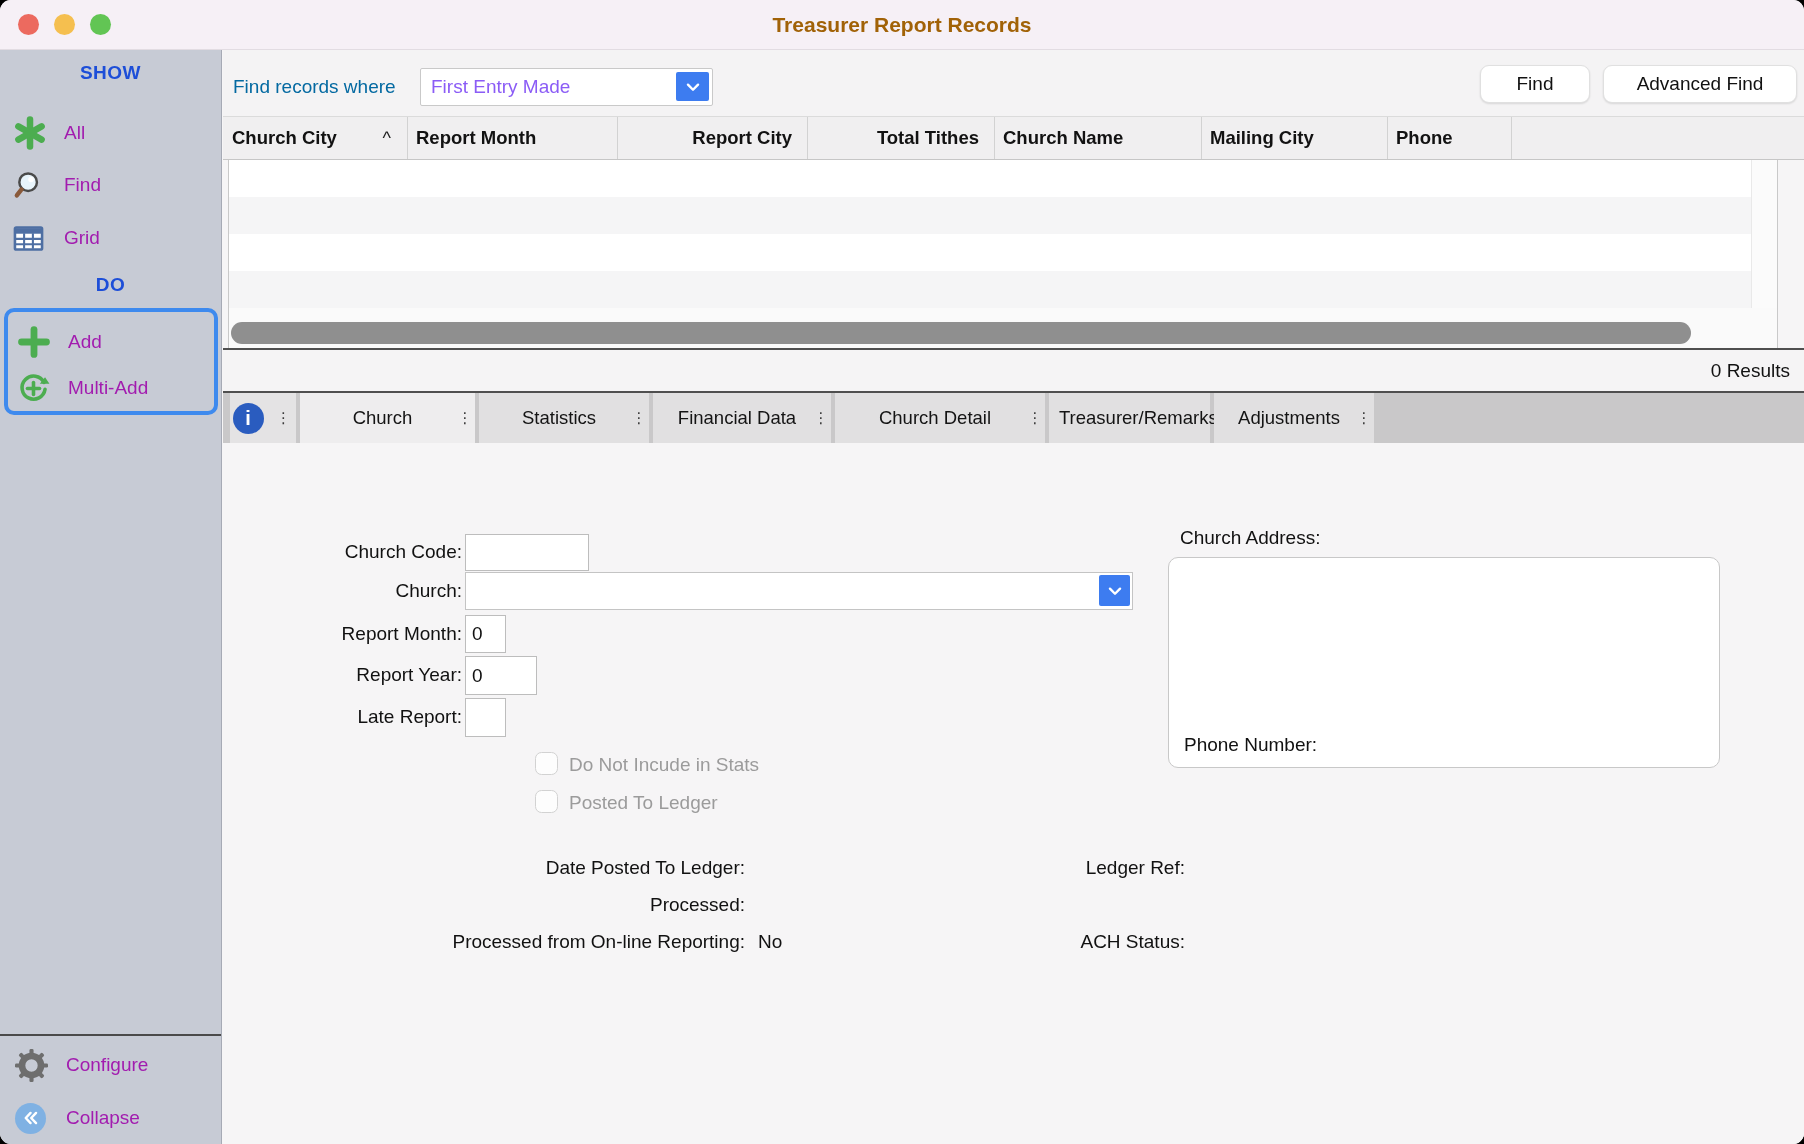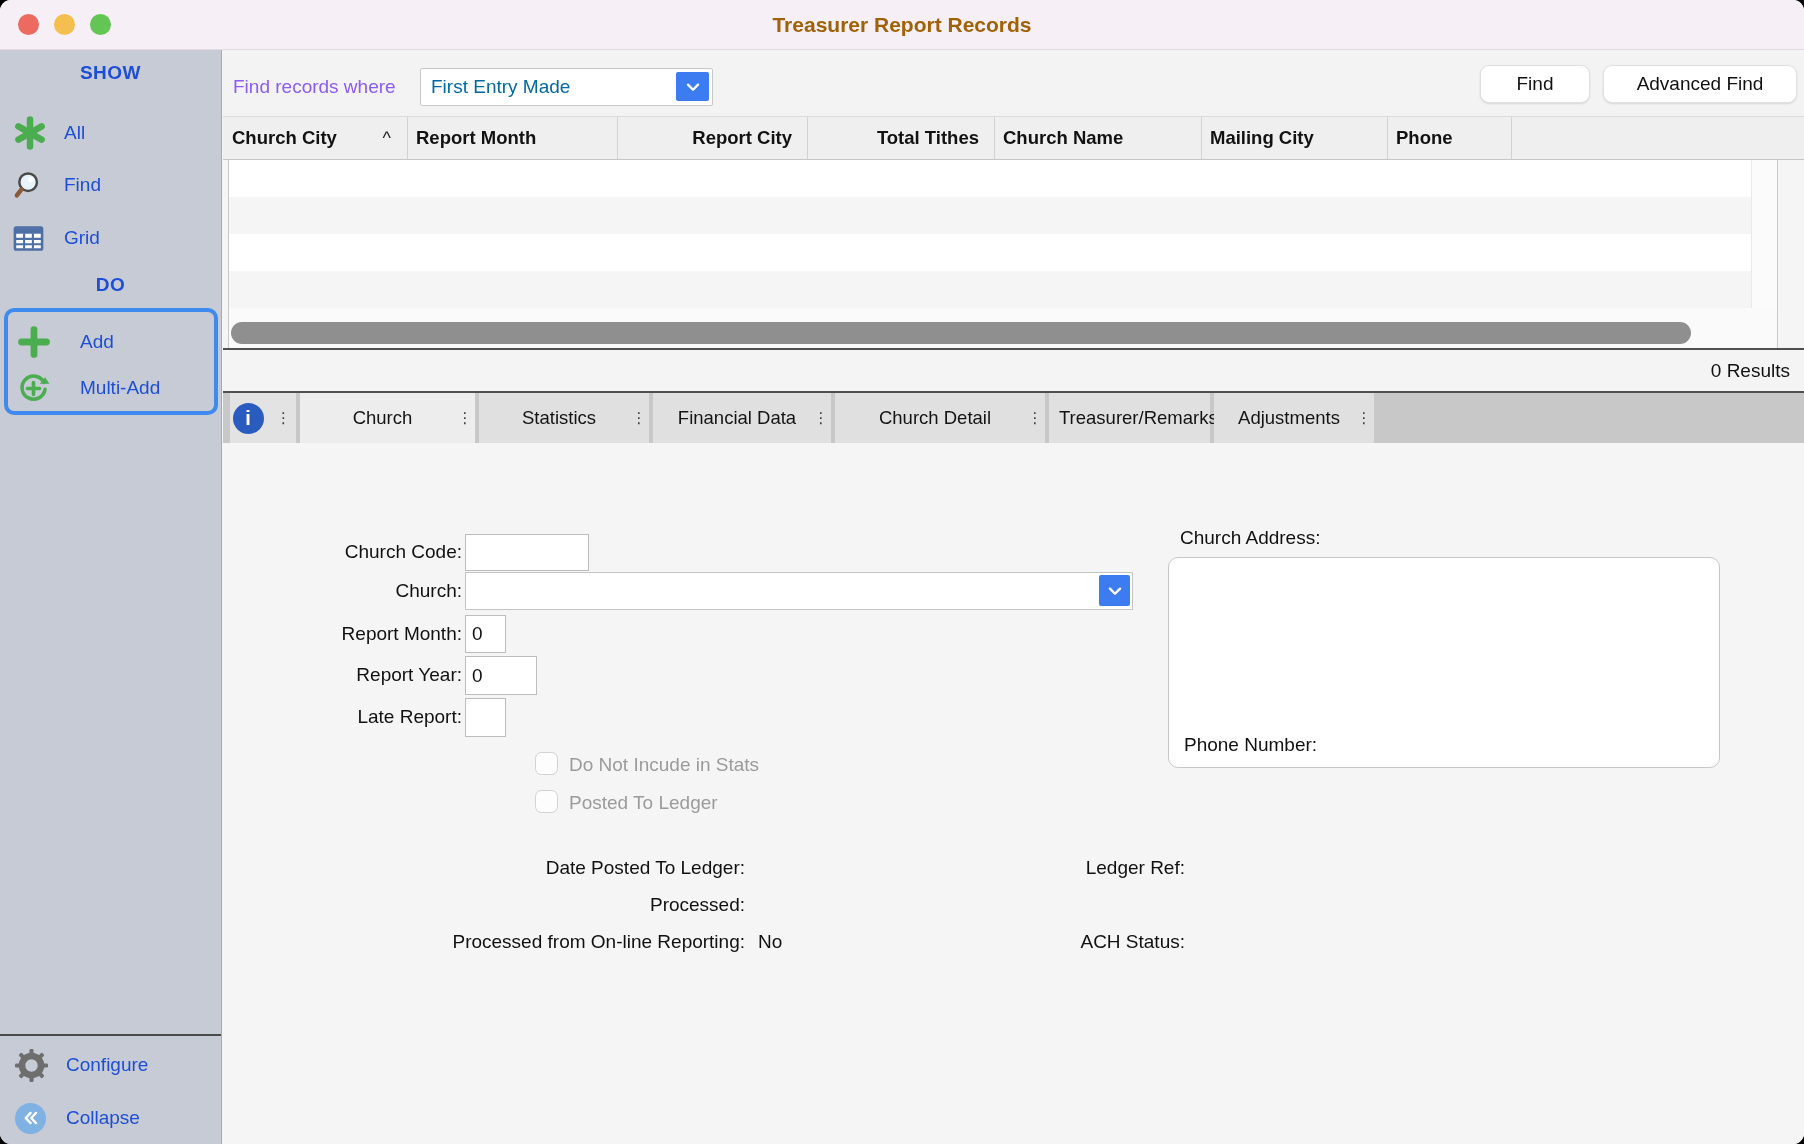--- a/index.html
+++ b/index.html
@@ -12,33 +12,33 @@
   .tl.red { left:18px; background:#EC6A5F; }
   .tl.yellow { left:54px; background:#F5BF4F; }
   .tl.green { left:90px; background:#62C554; }
   .wtitle { position:absolute; left:0; right:0; top:0; height:50px; line-height:50px; text-align:center; font-size:21px; font-weight:bold; color:#a16207; }
 
   
   .sidebar { position:absolute; top:50px; left:0; width:222px; bottom:0; background:#C7CBD5; border-right:1px solid #A6AAB5; }
   .sheader { position:absolute; left:0; width:100%; text-align:center; font-size:19px; font-weight:bold; letter-spacing:0.5px; color:#1d4ed8; }
   .srow { position:absolute; left:0; width:100%; height:40px; display:flex; align-items:center; padding-left:13px; cursor:default; }
   .srow .sicon { width:36px; display:flex; align-items:center; justify-content:flex-start; }
-  .srow .slabel { margin-left:15px; font-size:19px; color:#1d4ed8; }
+  .srow .slabel { margin-left:15px; font-size:19px; color:#a21caf; }
   .selectbox { position:absolute; left:4px; top:258px; width:214px; height:107px; border:4px solid #3E8AEE; border-radius:10px; }
-  .selectbox .srow { padding-left:9px;gap:12px; }
+  .selectbox .srow { padding-left:9px; }
   .sdivider { position:absolute; left:0; top:984px; width:100%; height:2px; background:#4A4A4A; }
   .collapse-circle { width:31px; height:31px; border-radius:50%; background:#7FB1E3; display:flex; align-items:center; justify-content:center; }
 
   
   .main { position:absolute; top:50px; left:223px; right:0; bottom:0; background:#F6F5F6; }
 
   .toolbar { position:absolute; top:0; left:0; right:0; height:66px; background:#F4F3F4; }
-  .findwhere { position:absolute; left:10px; top:18px; height:38px; line-height:38px; font-size:19px; color:#8b5cf6; }
+  .findwhere { position:absolute; left:10px; top:18px; height:38px; line-height:38px; font-size:19px; color:#0369a1; }
   .sortdrop { position:absolute; left:197px; top:18px; width:293px; height:38px; background:#fff; border:1.5px solid #C9C9C9; border-radius:2px; }
-  .sortdrop .dval { position:absolute; left:10px; top:0; height:35px; line-height:35px; font-size:19px; color:#0369a1; }
+  .sortdrop .dval { position:absolute; left:10px; top:0; height:35px; line-height:35px; font-size:19px; color:#8b5cf6; }
   .bluebtn { position:absolute; right:3px; top:3px; width:33px; height:29px; background:#3D7CF0; border-radius:2px; display:flex; align-items:center; justify-content:center; }
   .pushbtn { position:absolute; top:15px; height:38px; background:#fff; border:1px solid #E0E0E0; border-radius:9px; box-shadow:0 1px 2px rgba(0,0,0,0.12); font-size:19px; color:#111; text-align:center; line-height:36px; cursor:default; }
   .btn-find { left:1257px; width:110px; }
   .btn-adv { left:1380px; width:194px; }
 
   
   .thead { position:absolute; top:66px; left:0; right:0; height:44px; background:#F0EFF0; border-top:1px solid #DBDBDB; border-bottom:1px solid #C6C6C6; }
   .hrow { position:absolute; left:5px; top:0; height:42px; display:flex; }
   .hcol { height:42px; line-height:42px; font-size:18.5px; font-weight:bold; color:#121212; border-right:1px solid #D2D2D2; padding-left:8px; white-space:nowrap; overflow:hidden; }
   .hcol.right { text-align:right; padding-right:15px; }

